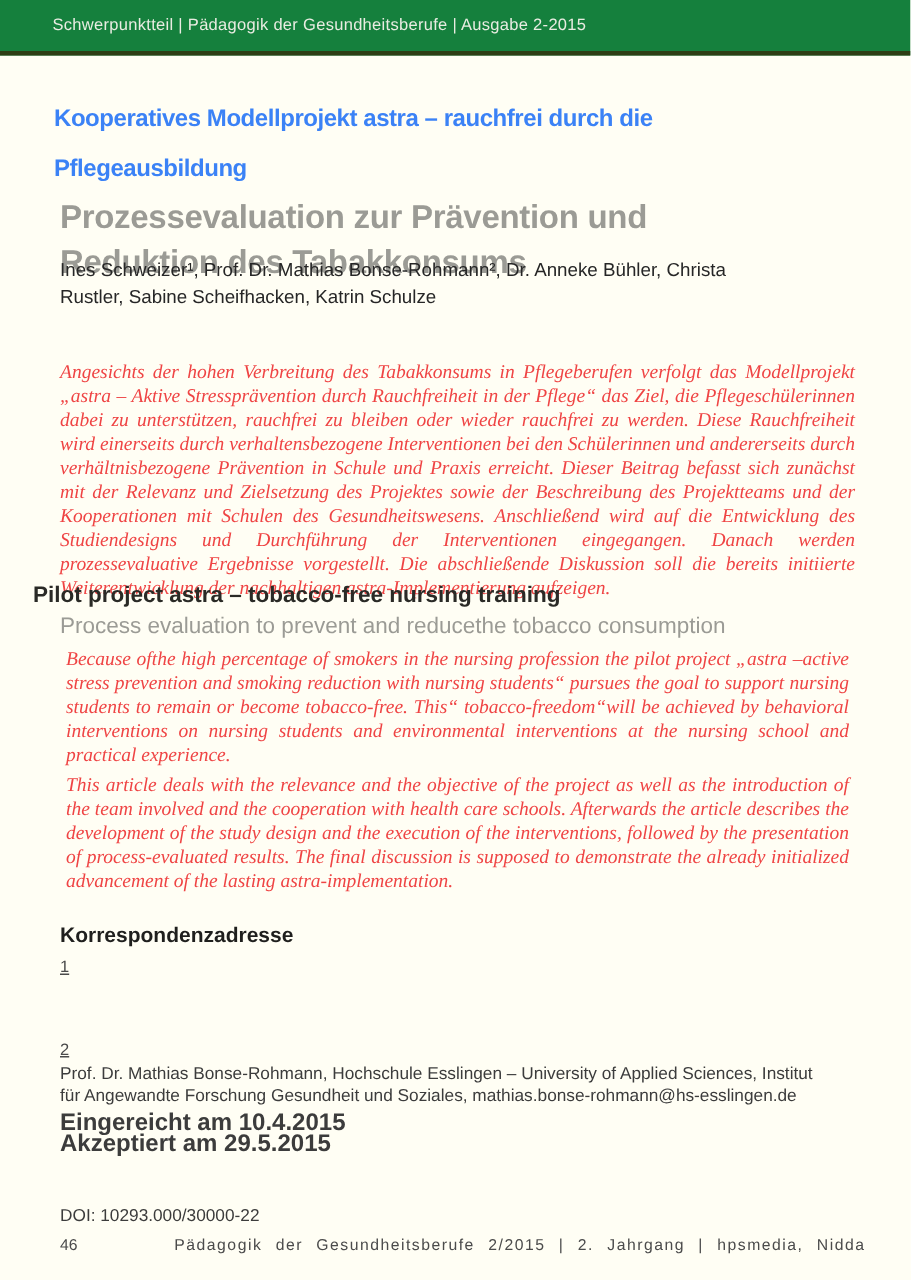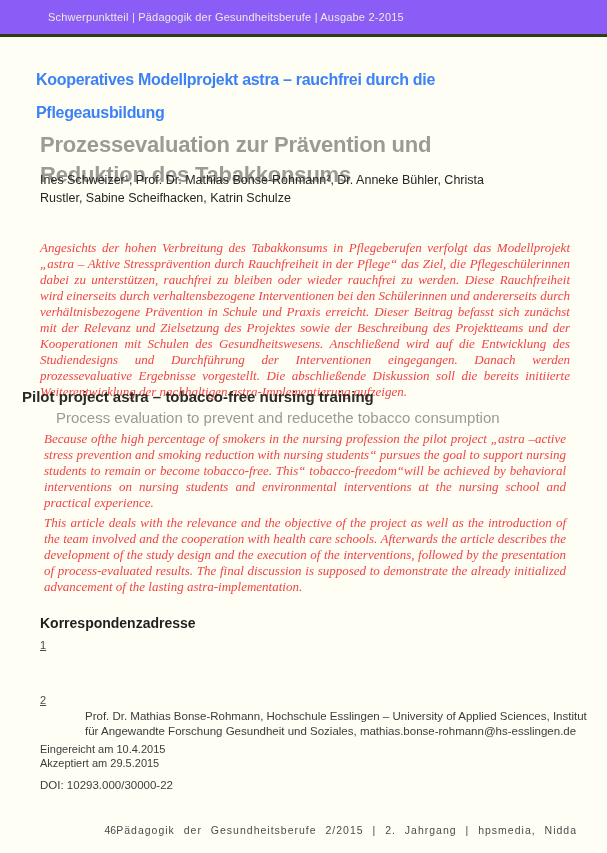--- a/index.html
+++ b/index.html
@@ -7,24 +7,24 @@
     position:relative;
     width:607px;height:853px;
     background:#fffef4;
     font-family:"Liberation Sans",sans-serif;
     overflow:hidden;
     box-sizing:border-box;
   }
   .banner{
     position:absolute;top:0;left:0;right:0;
     height:34px;
-    background:#8b5cf6;
+    background:#15803d;
     border-bottom:3px solid #2e3e14;
     display:flex;align-items:center;
-    padding-left:48px;
+    padding-left:35px;
     color:#e9ece2;
     font-size:11px;
     letter-spacing:0.2px;
   }
   .title{
     position:absolute;top:52px;left:36px;width:505px;
     font-size:16px;line-height:33px;font-weight:bold;
     color:#3b82f6;letter-spacing:-0.3px;
   }
   .subtitle{
@@ -43,21 +43,21 @@
     font-size:13px;line-height:16px;
     color:#ef4444;
     text-align:justify;
   }
   .abstract-de{position:absolute;top:240px;left:40px;width:530px;}
   .en-heading{
     position:absolute;top:388px;left:22px;width:530px;
     font-size:15px;font-weight:bold;color:#2a2a26;
   }
   .en-subheading{
-    position:absolute;top:409px;left:56px;width:530px;
+    position:absolute;top:409px;left:40px;width:530px;
     font-size:15px;color:#9b9b95;
   }
   .abstract-en{position:absolute;top:427px;left:40px;width:530px;}
   .abstract-en p{margin:4px;font-family:Liberation Serif, serif;}
   .korr-heading{
     position:absolute;top:615px;left:40px;width:530px;
     font-size:14px;font-weight:bold;color:#1f1f1d;
   }
   .fn-marker{
     position:absolute;left:40px;
@@ -65,32 +65,32 @@
     text-decoration:underline;
     cursor:pointer;
   }
   .fn1-marker{top:639px;}
   .fn2-marker{top:694px;}
   .fn-text{
     position:absolute;left:40px;width:508px;
     font-size:11.5px;line-height:14.5px;color:#3c3c3c;
   }
   .fn1-text{top:654px;}
-  .fn2-text{top:709px;margin-left:45px;}
+  .fn2-text{top:709px;}
   .meta-dates{
     position:absolute;top:742px;left:40px;width:530px;
-    font-size:11px;line-height:14px;color:#3c3c3c;
+    font-size:16px;line-height:14px;color:#3c3c3c;font-weight:bold;
   }
   .doi{
-    position:absolute;top:779px;left:40px;width:530px;
+    position:absolute;top:805px;left:40px;width:530px;
     font-size:11.5px;color:#3c3c3c;
   }
   .footer{
     position:absolute;left:40px;right:30px;bottom:17px;
-    display:flex;justify-content:flex-end;align-items:baseline;
+    display:flex;justify-content:space-between;align-items:baseline;
     font-size:10.5px;color:#4b4b4b;
   }
   .footer .journal{
     letter-spacing:1px;word-spacing:5px;
   }
 </style>
 </head>
 <body>
 
 <div class="page">

